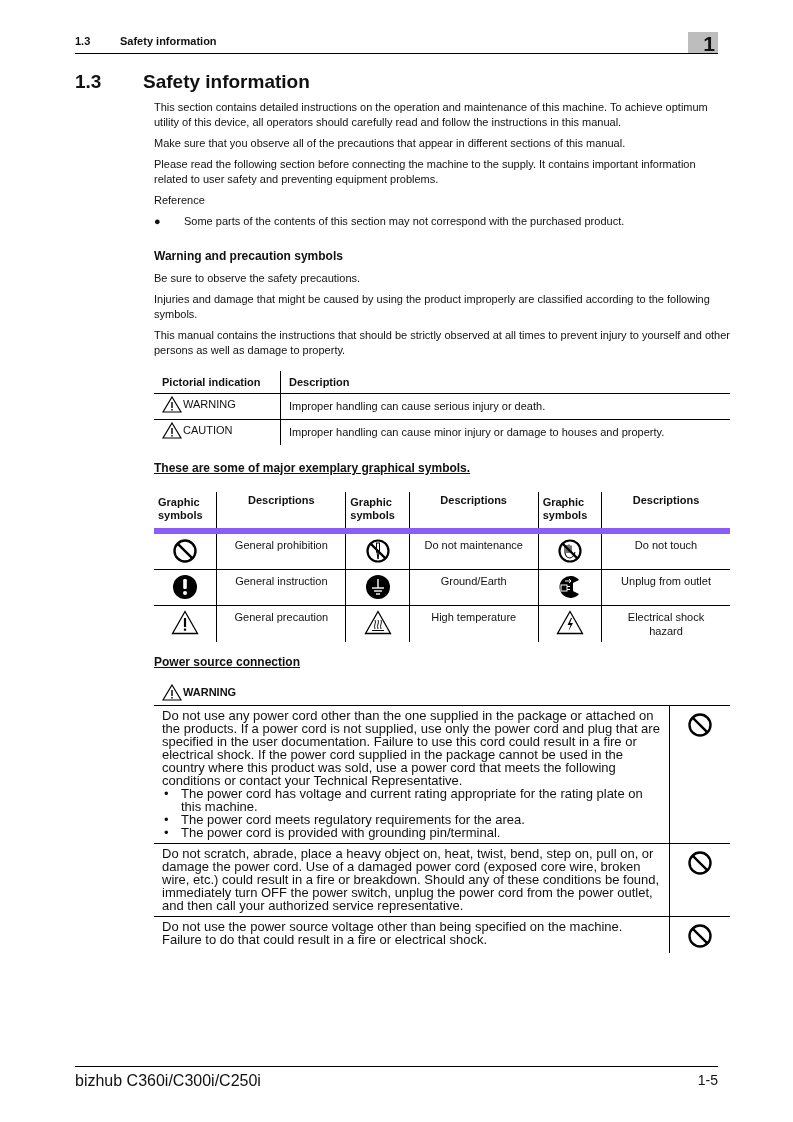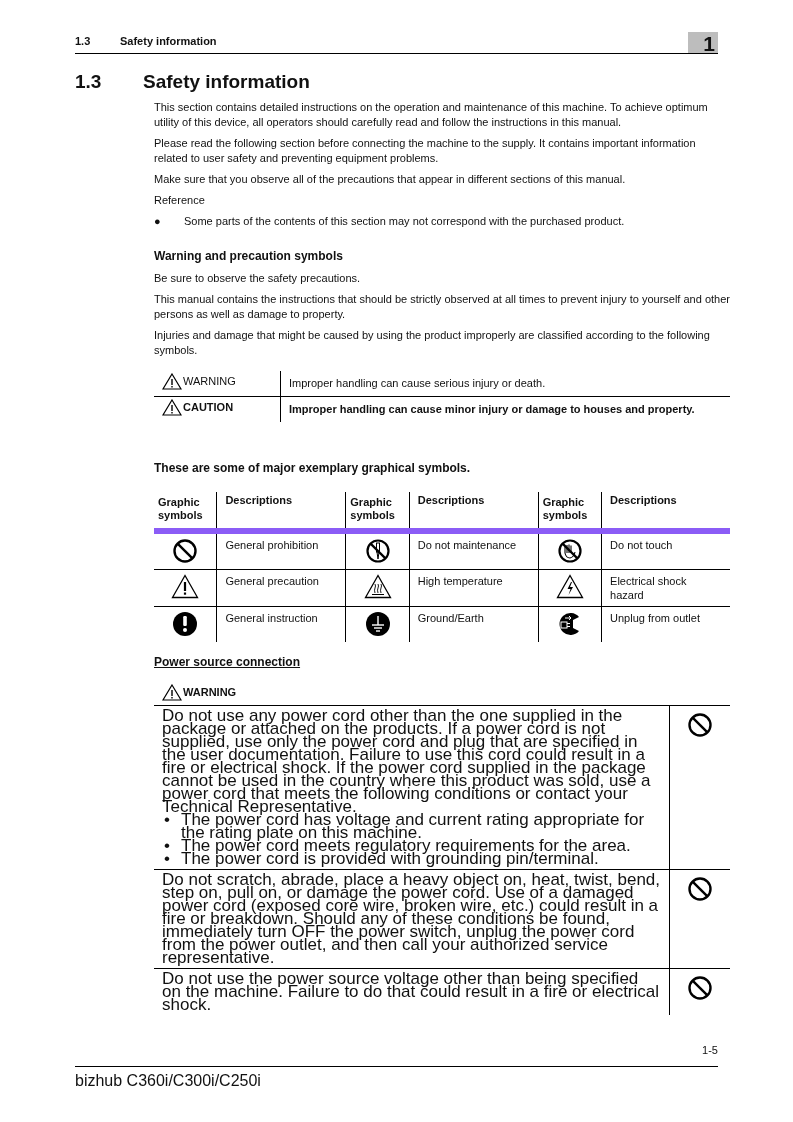--- a/index.html
+++ b/index.html
@@ -15,73 +15,77 @@
   .sec-title { left: 143px; top: 71px; font-size: 19px; font-weight: bold; }
   .body { left: 154px; width: 576px; font-size: 11px; line-height: 15px; }
   .p { margin: 0 0 6px 0; }
   .bullet { position: relative; padding-left: 30px; }
   .bullet .dot { position: absolute; left: 0; }
   h2 { font-size: 12px; font-weight: bold; margin: 0; }
   table { border-collapse: collapse; font-size: 11px; }
   .t1 { width: 576px; }
   .t1 th { text-align: left; font-weight: bold; padding: 3px 8px 3px 8px; height: 16px; border-bottom: 1px solid #000; }
   .t1 td { padding: 2px 8px; height: 17px; border-bottom: 1px solid #000; }
-  .t1 tr:last-child td { border-bottom: none; font-weight: bold; }
+  .t1 tr:last-child td { border-bottom: none; }
   .t1 .c1 { width: 110px; border-right: 1px solid #000; }
   .pict { display: inline-flex; align-items: center; gap: 1px; }
   .t2 { width: 576px; }
   .t2 th { text-align: left; vertical-align: top; font-weight: bold; padding: 2px 8px; border-bottom: 6px solid #8b5cf6; line-height: 13px; height: 28px; }
   .t2 td { vertical-align: top; padding: 4px 8px; border-bottom: 1px solid #000; height: 27px; line-height: 14px; margin-top: 12px; }
   .t2 tr:last-child td { border-bottom: none; }
   .t2 .sym { width: 51px; text-align: center; padding: 4px 4px; }
-  .t2 .desc { width: 105px; border-left: 1px solid #000; }
+  .t2 .desc { width: 105px; border-left: 1px solid #000; text-align: center; }
   .t2 .gsep { border-left: 1px solid #000; }
   .warn-label { display: flex; align-items: center; gap: 1px; font-weight: bold; font-size: 11px; }
   .t3 { width: 576px; }
-  .t3 td { vertical-align: top; padding: 3px 8px 4px 8px; border-top: 1px solid #000; line-height: 13px; font-size: 17px; }
+  .t3 td { vertical-align: top; padding: 3px 8px 4px 8px; border-top: 1px solid #000; line-height: 13px; font-size: 13px; }
   .t3 .ic { width: 44px; border-left: 1px solid #000; text-align: center; padding-top: 6px; }
   .t3 ul { list-style: none; margin: 0; padding: 0; }
   .t3 li { position: relative; padding-left: 19px; }
   .t3 li .dot { position: absolute; left: 2px; }
   .ftr-rule { left: 75px; top: 1066px; width: 643px; height: 1px; background: #000; }
   .ftr-left { left: 75px; top: 1072px; font-size: 16px; text-align: right; }
-  .ftr-right { right: 75px; top: 1044px; font-size: 11px; }
+  .ftr-right { right: 75px; top: 1072px; font-size: 14px; }
   svg { display: inline-block; vertical-align: middle; }
 </style>
 </head>
 <body>
 
 <div class="abs hdr-num">1.3</div>
 <div class="abs hdr-title">Safety information</div>
 <div class="abs chapter-box">
   <span class="chapter-num">1</span>
 </div>
 <div class="abs hdr-rule"></div>
 
 <div class="abs sec-num">1.3</div>
 <div class="abs sec-title">Safety information</div>
 
 <div class="abs body" style="top:100px;">
   <p class="p">This section contains detailed instructions on the operation and maintenance of this machine. To achieve optimum utility of this device, all operators should carefully read and follow the instructions in this manual.</p>
+  <p class="p">Make sure that you observe all of the precautions that appear in different sections of this manual.</p>
   <p class="p">Please read the following section before connecting the machine to the supply. It contains important information related to user safety and preventing equipment problems.</p>
-  <p class="p">Make sure that you observe all of the precautions that appear in different sections of this manual.</p>
   <p class="p">Reference</p>
   <div class="p bullet">
     <span class="dot">●</span>
     <span>Some parts of the contents of this section may not correspond with the purchased product.</span>
   </div>
 </div>
 
 <div class="abs body" style="top:249px;">
   <h2 style="margin-bottom:7px;">Warning and precaution symbols</h2>
   <p class="p">Be sure to observe the safety precautions.</p>
+  <p class="p">Injuries and damage that might be caused by using the product improperly are classified according to the following symbols.</p>
   <p class="p">This manual contains the instructions that should be strictly observed at all times to prevent injury to yourself and other persons as well as damage to property.</p>
-  <p class="p">Injuries and damage that might be caused by using the product improperly are classified according to the following symbols.</p>
   <table class="t1" style="margin-top:13px;">
     <tbody>
+        <tr>
+      <th class="c1">Pictorial indication</th>
+      <th>Description</th>
+    </tr>
     <tr>
       <td class="c1">
         <span class="pict">
           <svg width="20" height="17" viewBox="0 0 20 17">
             <path d="M10 1 L19 16 L1 16 Z" fill="none" stroke="#000" stroke-width="1.2"></path>
             <rect x="9.3" y="6" width="1.4" height="6" fill="#000"></rect>
                 <rect x="9.3" y="13" width="1.4" height="1.5" fill="#000"></rect>
           </svg>
           <span>WARNING</span>
         </span>
@@ -99,21 +103,21 @@
           <span>CAUTION</span>
         </span>
       </td>
       <td>Improper handling can cause minor injury or damage to houses and property.</td>
     </tr>
   </tbody>
     </table>
 </div>
 
 <div class="abs body" style="top:461px;">
-  <h2 style="margin-bottom:16px;">These are some of major exemplary graphical symbols.</h2>
+  <h2 style="margin-bottom:16px;text-decoration:underline;">These are some of major exemplary graphical symbols.</h2>
   <table class="t2">
     <tbody>
         <tr>
       <th class="sym" style="text-align:left;">Graphic symbols</th>
       <th class="desc">Descriptions</th>
       <th class="sym gsep" style="text-align:left;">Graphic symbols</th>
       <th class="desc">Descriptions</th>
       <th class="sym gsep" style="text-align:left;">Graphic symbols</th>
       <th class="desc">Descriptions</th>
     </tr>
@@ -140,46 +144,20 @@
           <circle cx="13" cy="13" r="10.5" fill="none" stroke="#000" stroke-width="2.2"></circle>
           <path d="M8 15 L8 9 M10 15 L10 7 M12 15 L12 6.5 M14 15 L14 7.5 M8 15 Q9 20 13 20 Q17 19 18 14" fill="none" stroke="#000" stroke-width="1.1"></path>
           <line x1="5.6" y1="5.6" x2="20.4" y2="20.4" stroke="#000" stroke-width="2.2"></line>
         </svg>
       </td>
       <td class="desc">Do not touch</td>
     </tr>
 
     <tr>
       <td class="sym">
-        <svg width="28" height="25" viewBox="0 0 28 25">
-          <path d="M14 1.5 L26.5 23.5 L1.5 23.5 Z" fill="none" stroke="#000" stroke-width="1.3"></path>
-          <rect x="12.9" y="8" width="2.2" height="9" fill="#000"></rect>
-          <rect x="12.9" y="18.5" width="2.2" height="2.2" fill="#000"></rect>
-        </svg>
-      </td>
-      <td class="desc">General precaution</td>
-      <td class="sym gsep">
-        <svg width="28" height="25" viewBox="0 0 28 25">
-          <path d="M14 1.5 L26.5 23.5 L1.5 23.5 Z" fill="none" stroke="#000" stroke-width="1.3"></path>
-          <path d="M11 19 Q10 16 11 14 Q12 12 11 10 M14 19 Q13 16 14 14 Q15 12 14 10 M17 19 Q16 16 17 14 Q18 12 17 10" fill="none" stroke="#000" stroke-width="0.9"></path>
-          <line x1="8" y1="20.5" x2="20" y2="20.5" stroke="#000" stroke-width="1"></line>
-        </svg>
-      </td>
-      <td class="desc">High temperature</td>
-      <td class="sym gsep">
-        <svg width="28" height="25" viewBox="0 0 28 25">
-          <path d="M14 1.5 L26.5 23.5 L1.5 23.5 Z" fill="none" stroke="#000" stroke-width="1.3"></path>
-          <path d="M15 8 L11.5 15 L14.5 15 L12.5 21 L17 13 L14 13 L16 8 Z" fill="#000"></path>
-        </svg>
-      </td>
-      <td class="desc">Electrical shock hazard</td>
-    </tr>
-
-    <tr>
-      <td class="sym">
         <svg width="26" height="26" viewBox="0 0 26 26">
           <circle cx="13" cy="13" r="12" fill="#000"></circle>
           <rect x="11.2" y="5" width="3.6" height="10" rx="1.2" fill="#fff"></rect>
           <circle cx="13" cy="19" r="2" fill="#fff"></circle>
         </svg>
       </td>
       <td class="desc">General instruction</td>
       <td class="sym gsep">
         <svg width="26" height="26" viewBox="0 0 26 26">
           <circle cx="13" cy="13" r="12" fill="#000"></circle>
@@ -193,20 +171,46 @@
       <td class="sym gsep">
         <svg width="26" height="26" viewBox="0 0 26 26">
           <path d="M22 6 A11 11 0 1 0 22 20 L16 17 L16 9 Z" fill="#000"></path>
           <rect x="4" y="11" width="6" height="6" fill="none" stroke="#fff" stroke-width="1"></rect>
           <line x1="10" y1="12.5" x2="13" y2="12.5" stroke="#fff" stroke-width="1"></line>
           <line x1="10" y1="15.5" x2="13" y2="15.5" stroke="#fff" stroke-width="1"></line>
           <path d="M8 7 L14 7 M12 5 L14 7 L12 9" fill="none" stroke="#fff" stroke-width="1"></path>
         </svg>
       </td>
       <td class="desc">Unplug from outlet</td>
+    </tr>
+
+    <tr>
+      <td class="sym">
+        <svg width="28" height="25" viewBox="0 0 28 25">
+          <path d="M14 1.5 L26.5 23.5 L1.5 23.5 Z" fill="none" stroke="#000" stroke-width="1.3"></path>
+          <rect x="12.9" y="8" width="2.2" height="9" fill="#000"></rect>
+          <rect x="12.9" y="18.5" width="2.2" height="2.2" fill="#000"></rect>
+        </svg>
+      </td>
+      <td class="desc">General precaution</td>
+      <td class="sym gsep">
+        <svg width="28" height="25" viewBox="0 0 28 25">
+          <path d="M14 1.5 L26.5 23.5 L1.5 23.5 Z" fill="none" stroke="#000" stroke-width="1.3"></path>
+          <path d="M11 19 Q10 16 11 14 Q12 12 11 10 M14 19 Q13 16 14 14 Q15 12 14 10 M17 19 Q16 16 17 14 Q18 12 17 10" fill="none" stroke="#000" stroke-width="0.9"></path>
+          <line x1="8" y1="20.5" x2="20" y2="20.5" stroke="#000" stroke-width="1"></line>
+        </svg>
+      </td>
+      <td class="desc">High temperature</td>
+      <td class="sym gsep">
+        <svg width="28" height="25" viewBox="0 0 28 25">
+          <path d="M14 1.5 L26.5 23.5 L1.5 23.5 Z" fill="none" stroke="#000" stroke-width="1.3"></path>
+          <path d="M15 8 L11.5 15 L14.5 15 L12.5 21 L17 13 L14 13 L16 8 Z" fill="#000"></path>
+        </svg>
+      </td>
+      <td class="desc">Electrical shock hazard</td>
     </tr>
   </tbody>
     </table>
 </div>
 
 <div class="abs body" style="top:655px;">
   <h2 style="margin-bottom:14px;text-decoration:underline;">Power source connection</h2>
   <div class="warn-label" style="margin-left:8px; margin-bottom:4px;">
     <svg width="20" height="17" viewBox="0 0 20 17">
       <path d="M10 1 L19 16 L1 16 Z" fill="none" stroke="#000" stroke-width="1.2"></path>

